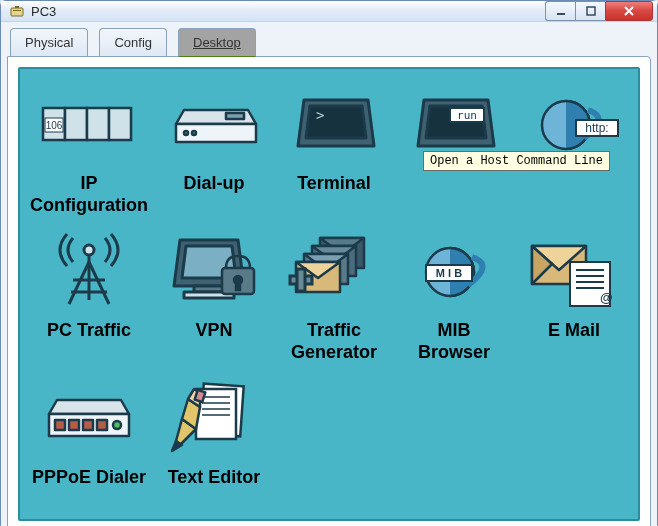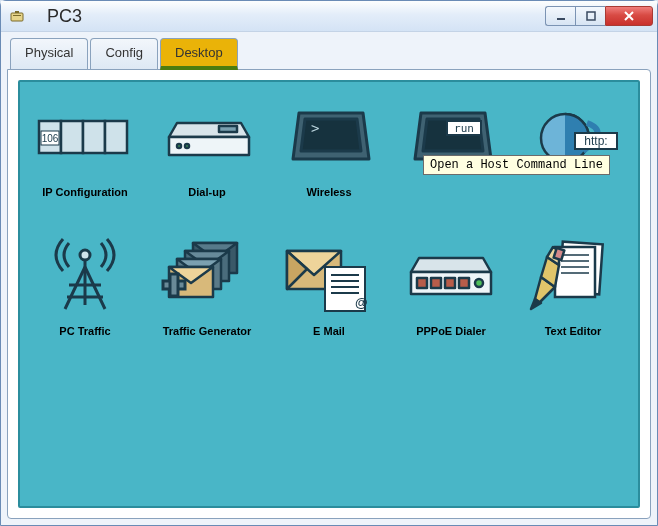--- a/index.html
+++ b/index.html
@@ -26,24 +26,23 @@
     display: flex;
     align-items: center;
     padding: 0 4px 0 8px;
     background: linear-gradient(#fdfefe, #e3edf9 45%, #d4e3f5);
   }
   .titlebar .app-icon {
     width: 16px; height: 16px; margin-right: 6px;
     display:flex;align-items:center;justify-content:center;
   }
   .titlebar .title {
-    font-size: 18px;
+    font-size: 13px;
     color: #2b2b2b;
     flex: 1;
-    margin-left: 16px;
   }
   .win-btns { display: flex; gap: 0; }
   .win-btn {
     width: 30px; height: 20px;
     border: 1px solid #7b93b3;
     background: linear-gradient(#f4f8fd,#d7e4f3);
     display:flex;align-items:center;justify-content:center;
     font-size: 11px;
     color:#3a4a60;
     border-radius: 0;
@@ -61,39 +60,40 @@
   .client {
     flex:1;
     background: #eef3fa;
     border-top: 1px solid #c4d3e6;
     padding: 6px 6px 6px 6px;
     display:flex;
     flex-direction:column;
   }
   .tabs {
     display:flex;
-    gap:0;
+    gap:9px;
     margin-left:3px;
   }
   .tab {
     padding: 6px 14px;
     font-size: 13px;
     border: 1px solid #8aa2bd;
     border-bottom: none;
     background: linear-gradient(#f2f6fb,#dde8f4);
     border-radius: 4px 4px 0 0;
     margin-right: 2px;
     color:#333;
     cursor: default;
   }
   .tab.active {
-    background: #eab308;
+    background: #a3a3a3;
     position: relative;
     z-index: 2;
-    border-bottom: 4px solid #4d7c0f;
+    border-bottom: 1px solid #4d7c0f;
+    text-decoration: underline;
   }
   .tabpanel {
     flex:1;
     border: 1px solid #8aa2bd;
     background: #fff;
     margin-top:-1px;
     border-radius: 0 4px 4px 4px;
     padding: 10px;
     position: relative;
   }
@@ -118,39 +118,39 @@
     cursor: pointer;
   }
   .app .iconbox {
     width: 100px;
     height: 96px;
     display:flex;
     align-items:center;
     justify-content:center;
   }
   .app .label {
-    font-size: 11px;
+    font-size: 18px;
     text-align:center;
     color:#000;
     font-family: Tahoma, sans-serif;
     line-height: 1.2;
     min-height: 30px;
     font-weight: bold;
   }
   .tooltip {
     position:absolute;
     background: #ffffe1;
     border: 1px solid #6b6b6b;
     font-size: 12px;
     font-family: "Courier New", monospace;
     padding: 2px 6px;
     color:#000;
     white-space: nowrap;
     z-index: 50;
-    top: 73px;
+    top: 82px;
     left: 403px;
   }
   svg { display:block; }
 </style>
 </head>
 <body>
 
 <div class="window">
 
   <div class="titlebar">
@@ -225,21 +225,21 @@
         <div class="app">
           <div class="iconbox">
             <svg width="96" height="70" viewBox="0 0 96 70">
               <g stroke="#1b3a4a" stroke-width="3" stroke-linejoin="round">
                 <polygon points="18,10 82,10 88,56 12,56" fill="#3f6272"></polygon>
                 <polygon points="24,16 76,16 80,48 20,48" fill="#16323e"></polygon>
               </g>
               <text x="30" y="30" font-size="14" fill="#bcd6df" font-family="monospace">&gt;</text>
             </svg>
           </div>
-          <div class="label">Wireless</div>
+          <div class="label">Terminal</div>
         </div>
 
         <div class="app">
           <div class="iconbox">
             <svg width="96" height="70" viewBox="0 0 96 70">
               <g stroke="#1b3a4a" stroke-width="3" stroke-linejoin="round">
                 <polygon points="18,10 82,10 88,56 12,56" fill="#3f6272"></polygon>
                 <polygon points="24,16 76,16 80,48 20,48" fill="#16323e"></polygon>
               </g>
               <rect x="44" y="18" width="34" height="14" fill="#fff" stroke="#1b3a4a" stroke-width="2"></rect>
@@ -273,20 +273,39 @@
                 <path d="M32 6 Q22 18 32 30"></path>
                 <path d="M26 2 Q12 18 26 34"></path>
                 <path d="M64 6 Q74 18 64 30"></path>
                 <path d="M70 2 Q84 18 70 34"></path>
               </g>
             </svg>
           </div>
           <div class="label">PC Traffic</div>
         </div>
 
+        <div class="app">
+          <div class="iconbox">
+            <svg width="96" height="80" viewBox="0 0 96 80">
+              <g stroke="#1b3a4a" stroke-width="3" stroke-linejoin="round">
+                <polygon points="14,8 72,8 78,54 8,54" fill="#3f6272"></polygon>
+                <polygon points="20,14 66,14 70,46 16,46" fill="#7bb0c4"></polygon>
+                <rect x="28" y="54" width="30" height="6" fill="#5a7a88"></rect>
+                <rect x="18" y="60" width="50" height="6" fill="#cfe2ea"></rect>
+              </g>
+              <g stroke="#1b3a4a" stroke-width="2.5">
+                <path d="M60 36 Q60 24 72 24 Q84 24 84 36" fill="none"></path>
+                <rect x="56" y="36" width="32" height="26" rx="3" fill="#5a7a88"></rect>
+                <circle cx="72" cy="48" r="4" fill="#1b3a4a"></circle>
+                <rect x="70" y="50" width="4" height="8" fill="#1b3a4a"></rect>
+              </g>
+            </svg>
+          </div>
+          <div class="label">VPN</div>
+        </div>
 
         <div class="app">
           <div class="iconbox">
             <svg width="96" height="80" viewBox="0 0 96 80">
               <g stroke="#1b3a4a" stroke-width="2.5" stroke-linejoin="round">
                 <g transform="translate(34,6)">
                     <rect width="44" height="30" fill="#3a5968"></rect>
                     <polygon points="0,0 22,16 44,0" fill="#577a8a"></polygon>
                   </g>
                 <g transform="translate(26,14)">
@@ -304,20 +323,34 @@
               </g>
               <g stroke="#1b3a4a" stroke-width="3" fill="#6a8a98">
                 <rect x="4" y="44" width="22" height="8"></rect>
                 <rect x="11" y="37" width="8" height="22"></rect>
               </g>
             </svg>
           </div>
           <div class="label">Traffic Generator</div>
         </div>
 
+        <div class="app">
+          <div class="iconbox">
+            <svg width="96" height="70" viewBox="0 0 96 70">
+              <g stroke="#1b3a4a" stroke-width="2.5">
+                <circle cx="44" cy="35" r="24" fill="#6db4d8"></circle>
+                <path d="M 44 11 A 24 24 0 0 1 44 59" fill="#2f7fb0"></path>
+                <path d="M 66 20 Q 89 28 62 48" fill="none" stroke="#2f7fb0" stroke-width="6"></path>
+              </g>
+              <rect x="20" y="28" width="46" height="16" fill="#fff" stroke="#1b3a4a" stroke-width="2"></rect>
+              <text x="43" y="40" font-size="11" font-family="Arial" font-weight="bold" text-anchor="middle" fill="#1b3a4a">M I B</text>
+            </svg>
+          </div>
+          <div class="label">MIB Browser</div>
+        </div>
 
 
         <div class="app">
           <div class="iconbox">
             <svg width="96" height="80" viewBox="0 0 96 80">
               <g stroke="#1b3a4a" stroke-width="2.5" stroke-linejoin="round">
                 <rect x="6" y="14" width="54" height="38" fill="#d8b97a"></rect>
                 <polygon points="6,14 33,38 60,14" fill="#eed49a"></polygon>
                 <polygon points="6,52 26,32 6,14" fill="#c8a562"></polygon>
               </g>

